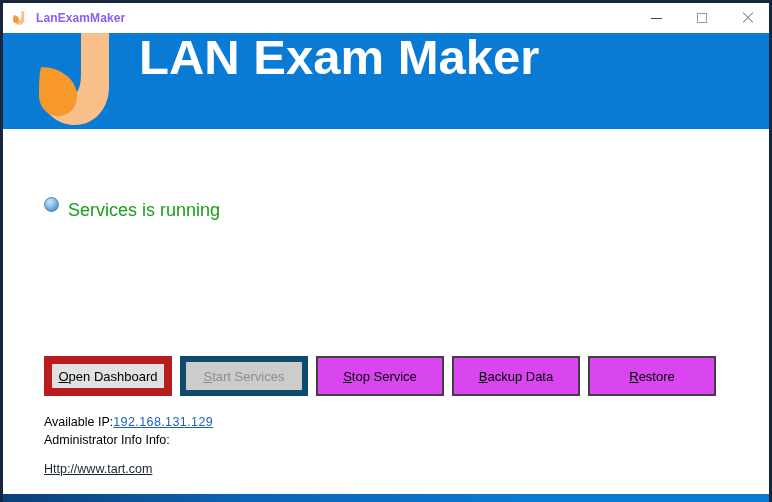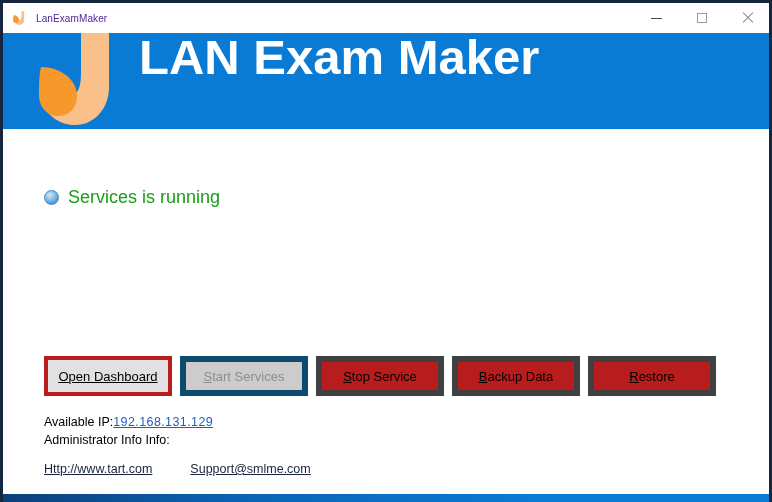--- a/index.html
+++ b/index.html
@@ -37,25 +37,26 @@
   }
   .titlebar-icon {
     width: 18px;
     height: 18px;
     margin-left: 7px;
     margin-right: 8px;
     flex: 0 0 auto;
     position: relative;
   }
   .titlebar-title {
-    font-size: 10px;
-    color: #4c1d95;
+    font-size: 12px;
+    color: #8b5cf6;
     letter-spacing: 0.1px;
     flex: 1 1 auto;
     white-space: nowrap;
+    font-weight: bold;
   }
   .winbtns {
     display: flex;
     height: 30px;
     flex: 0 0 auto;
   }
   .winbtn {
     width: 45px;
     height: 30px;
     display: flex;
@@ -138,50 +139,50 @@
     background: radial-gradient(circle at 38% 30%, #cfe6f7 0%, #8ec2e8 38%, #4a97d6 75%, #3b85c4 100%);
     border: 1px solid #4a86b8;
     box-sizing: border-box;
     flex: 0 0 auto;
   }
   .status-text {
     margin-left: 9px;
     font-size: 18px;
     color: #16a016;
     white-space: nowrap;
+    margin-top: 13px;
   }
 
   .button-row {
     position: absolute;
     left: 41px;
     top: 227px;
     display: flex;
     gap: 0px;
   }
   .btn {
     width: 128px;
     height: 40px;
     box-sizing: border-box;
-    background: #b91c1c;
-    border: 6px solid #404040;
+    background: #d946ef;
+    border: 2px solid #404040;
     font-family: "Liberation Sans", sans-serif;
     font-size: 13px;
     color: #000000;
     display: flex;
     align-items: center;
     justify-content: center;
     cursor: default;
     margin-right: 8px;
     padding: 0;
   }
   .btn:last-child { margin-right: 0; }
   .btn.focused {
-    border: 4px solid #b91c1c;
+    border: 8px solid #b91c1c;
     background: #e1e1e1;
-    text-decoration: underline;
   }
   .btn.disabled {
     background: #cccccc;
     border: 6px solid #0c4a6e;
     color: #8d8d8d;
   }
   .btn .ak { text-decoration: underline; }
 
   .info-block {
     position: absolute;
@@ -302,19 +303,18 @@
         <span class="info-label">Available IP:</span>
         <span class="info-link">192.168.131.129</span>
       </div>
       <div class="info-line">
         <span class="info-label">Administrator Info Info:</span>
       </div>
     </div>
 
     <div class="footer-links">
       <span class="footer-link">Http://www.tart.com</span>
-      <span class="footer-link">Support@smlme.com</span>
     </div>
 
   </div>
 
   <div class="bottom-strip"></div>
 </div>
 
 </body></html>

